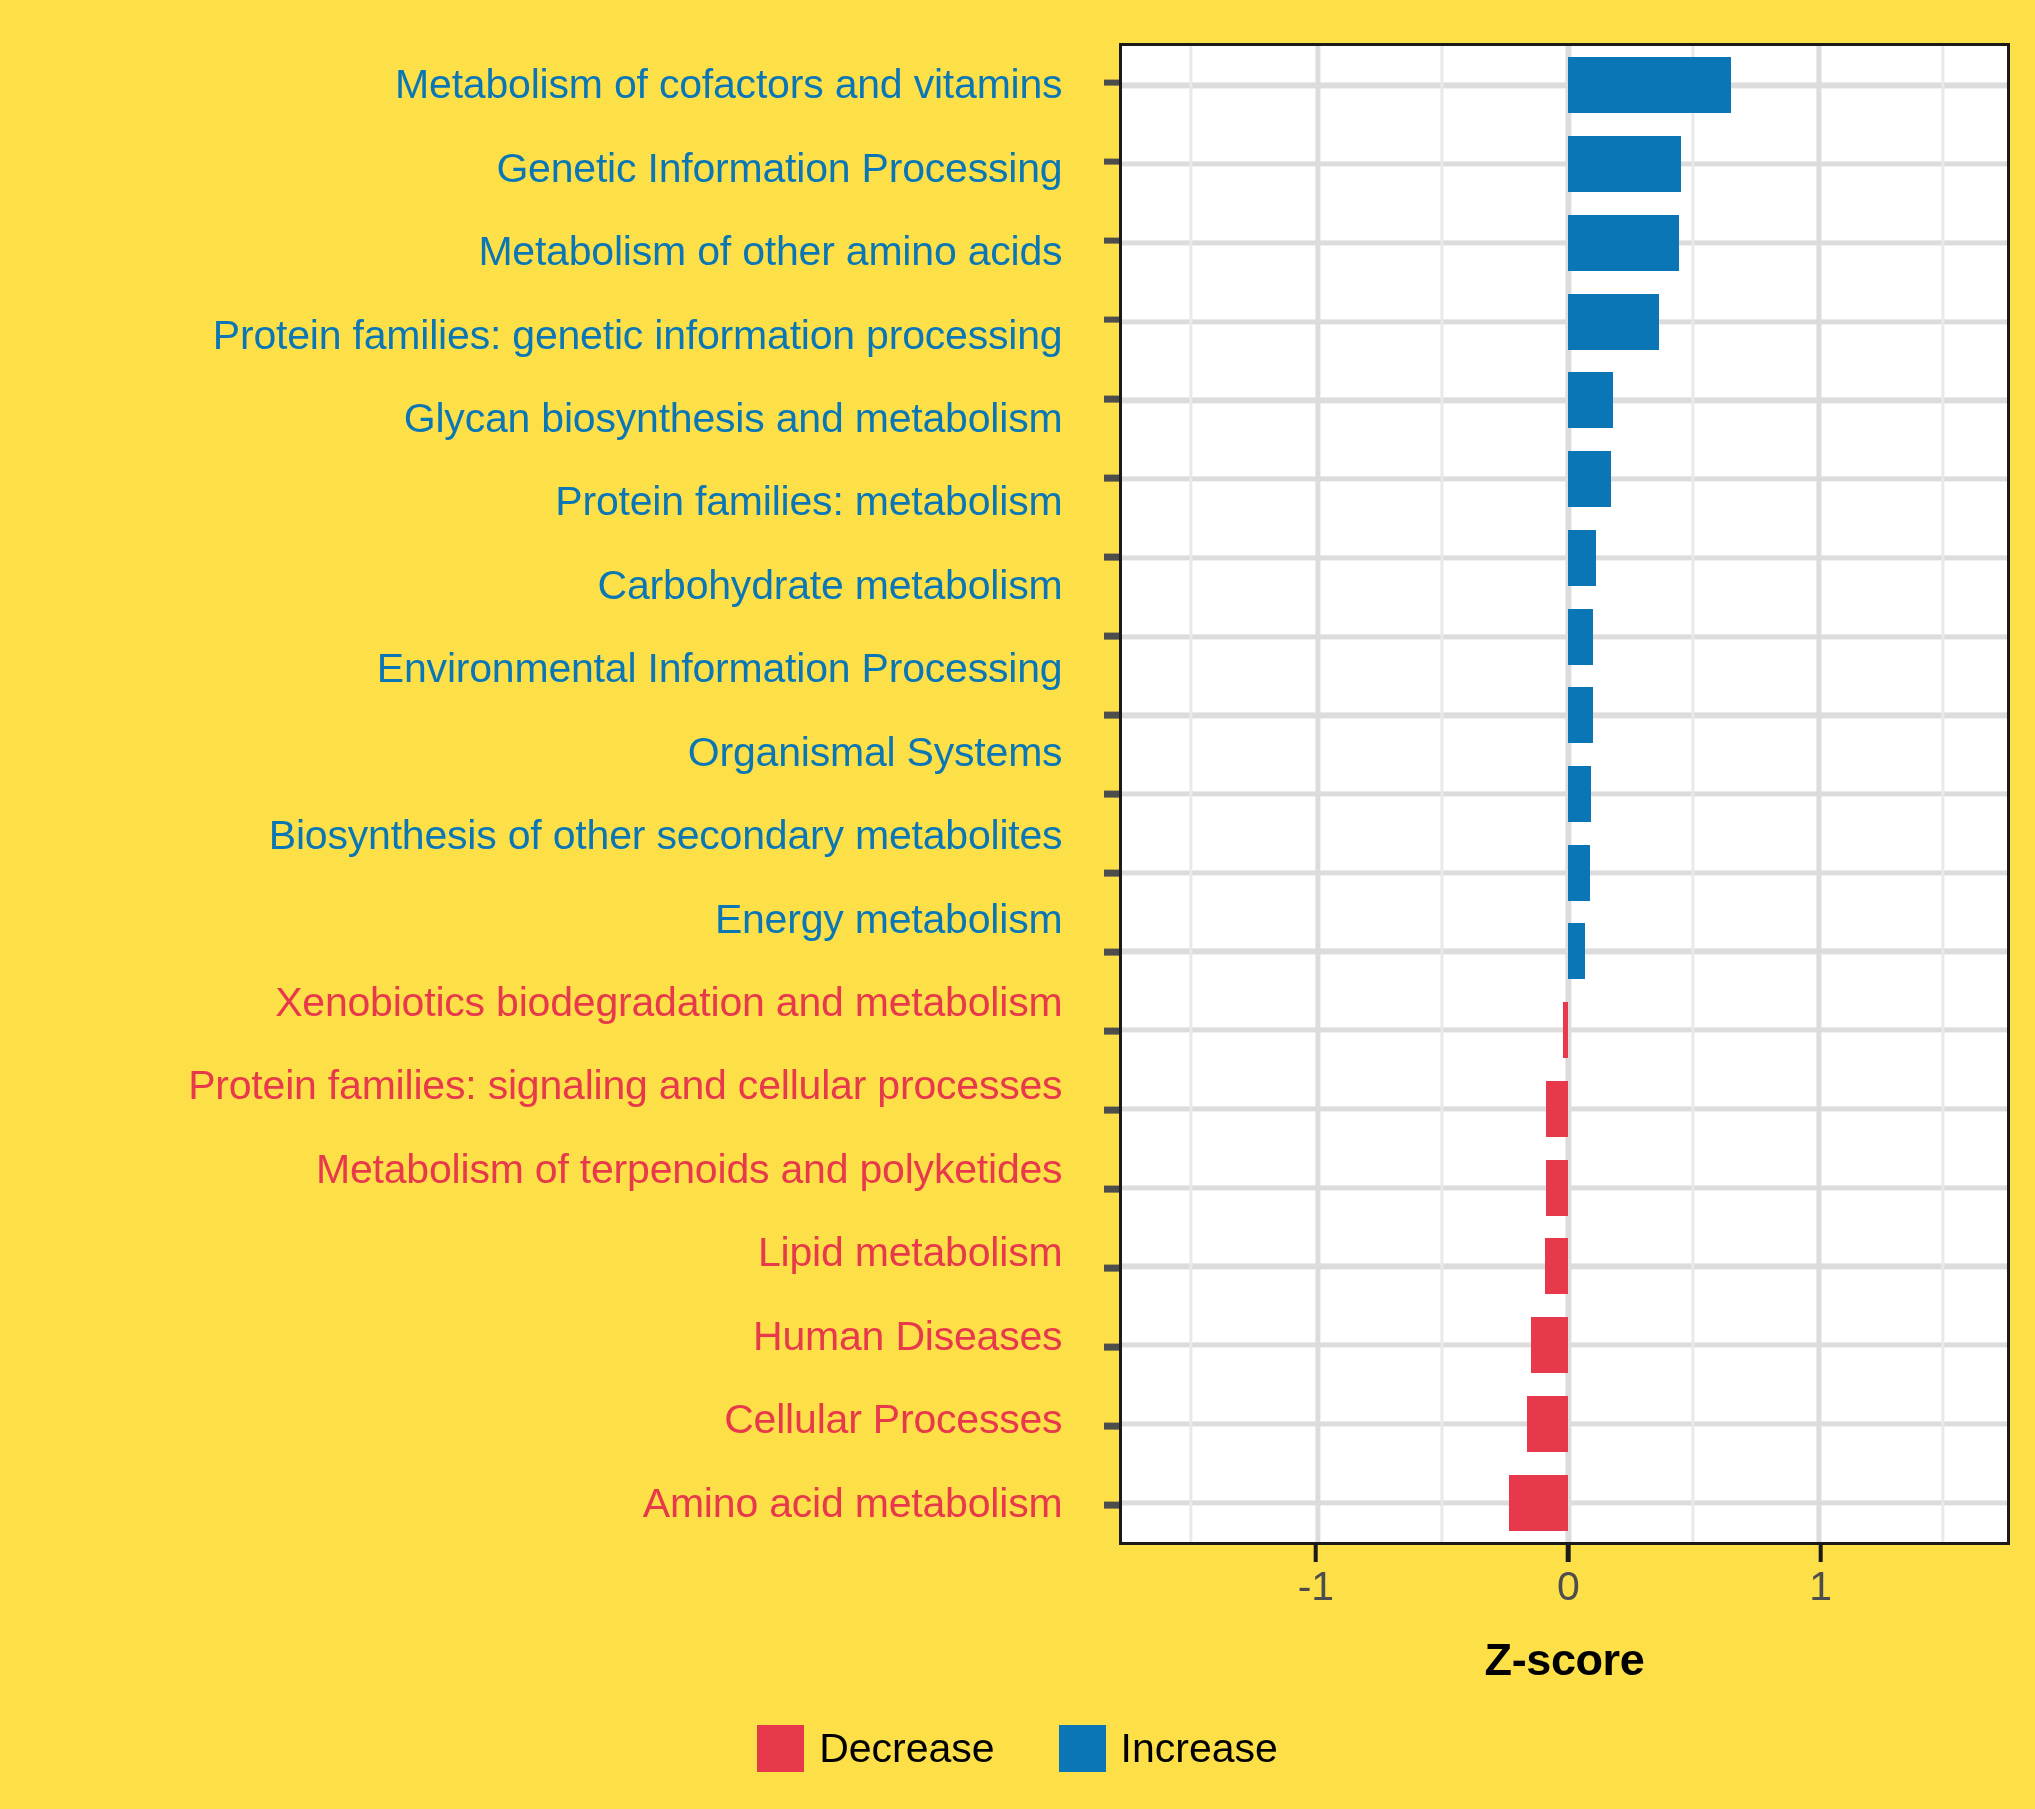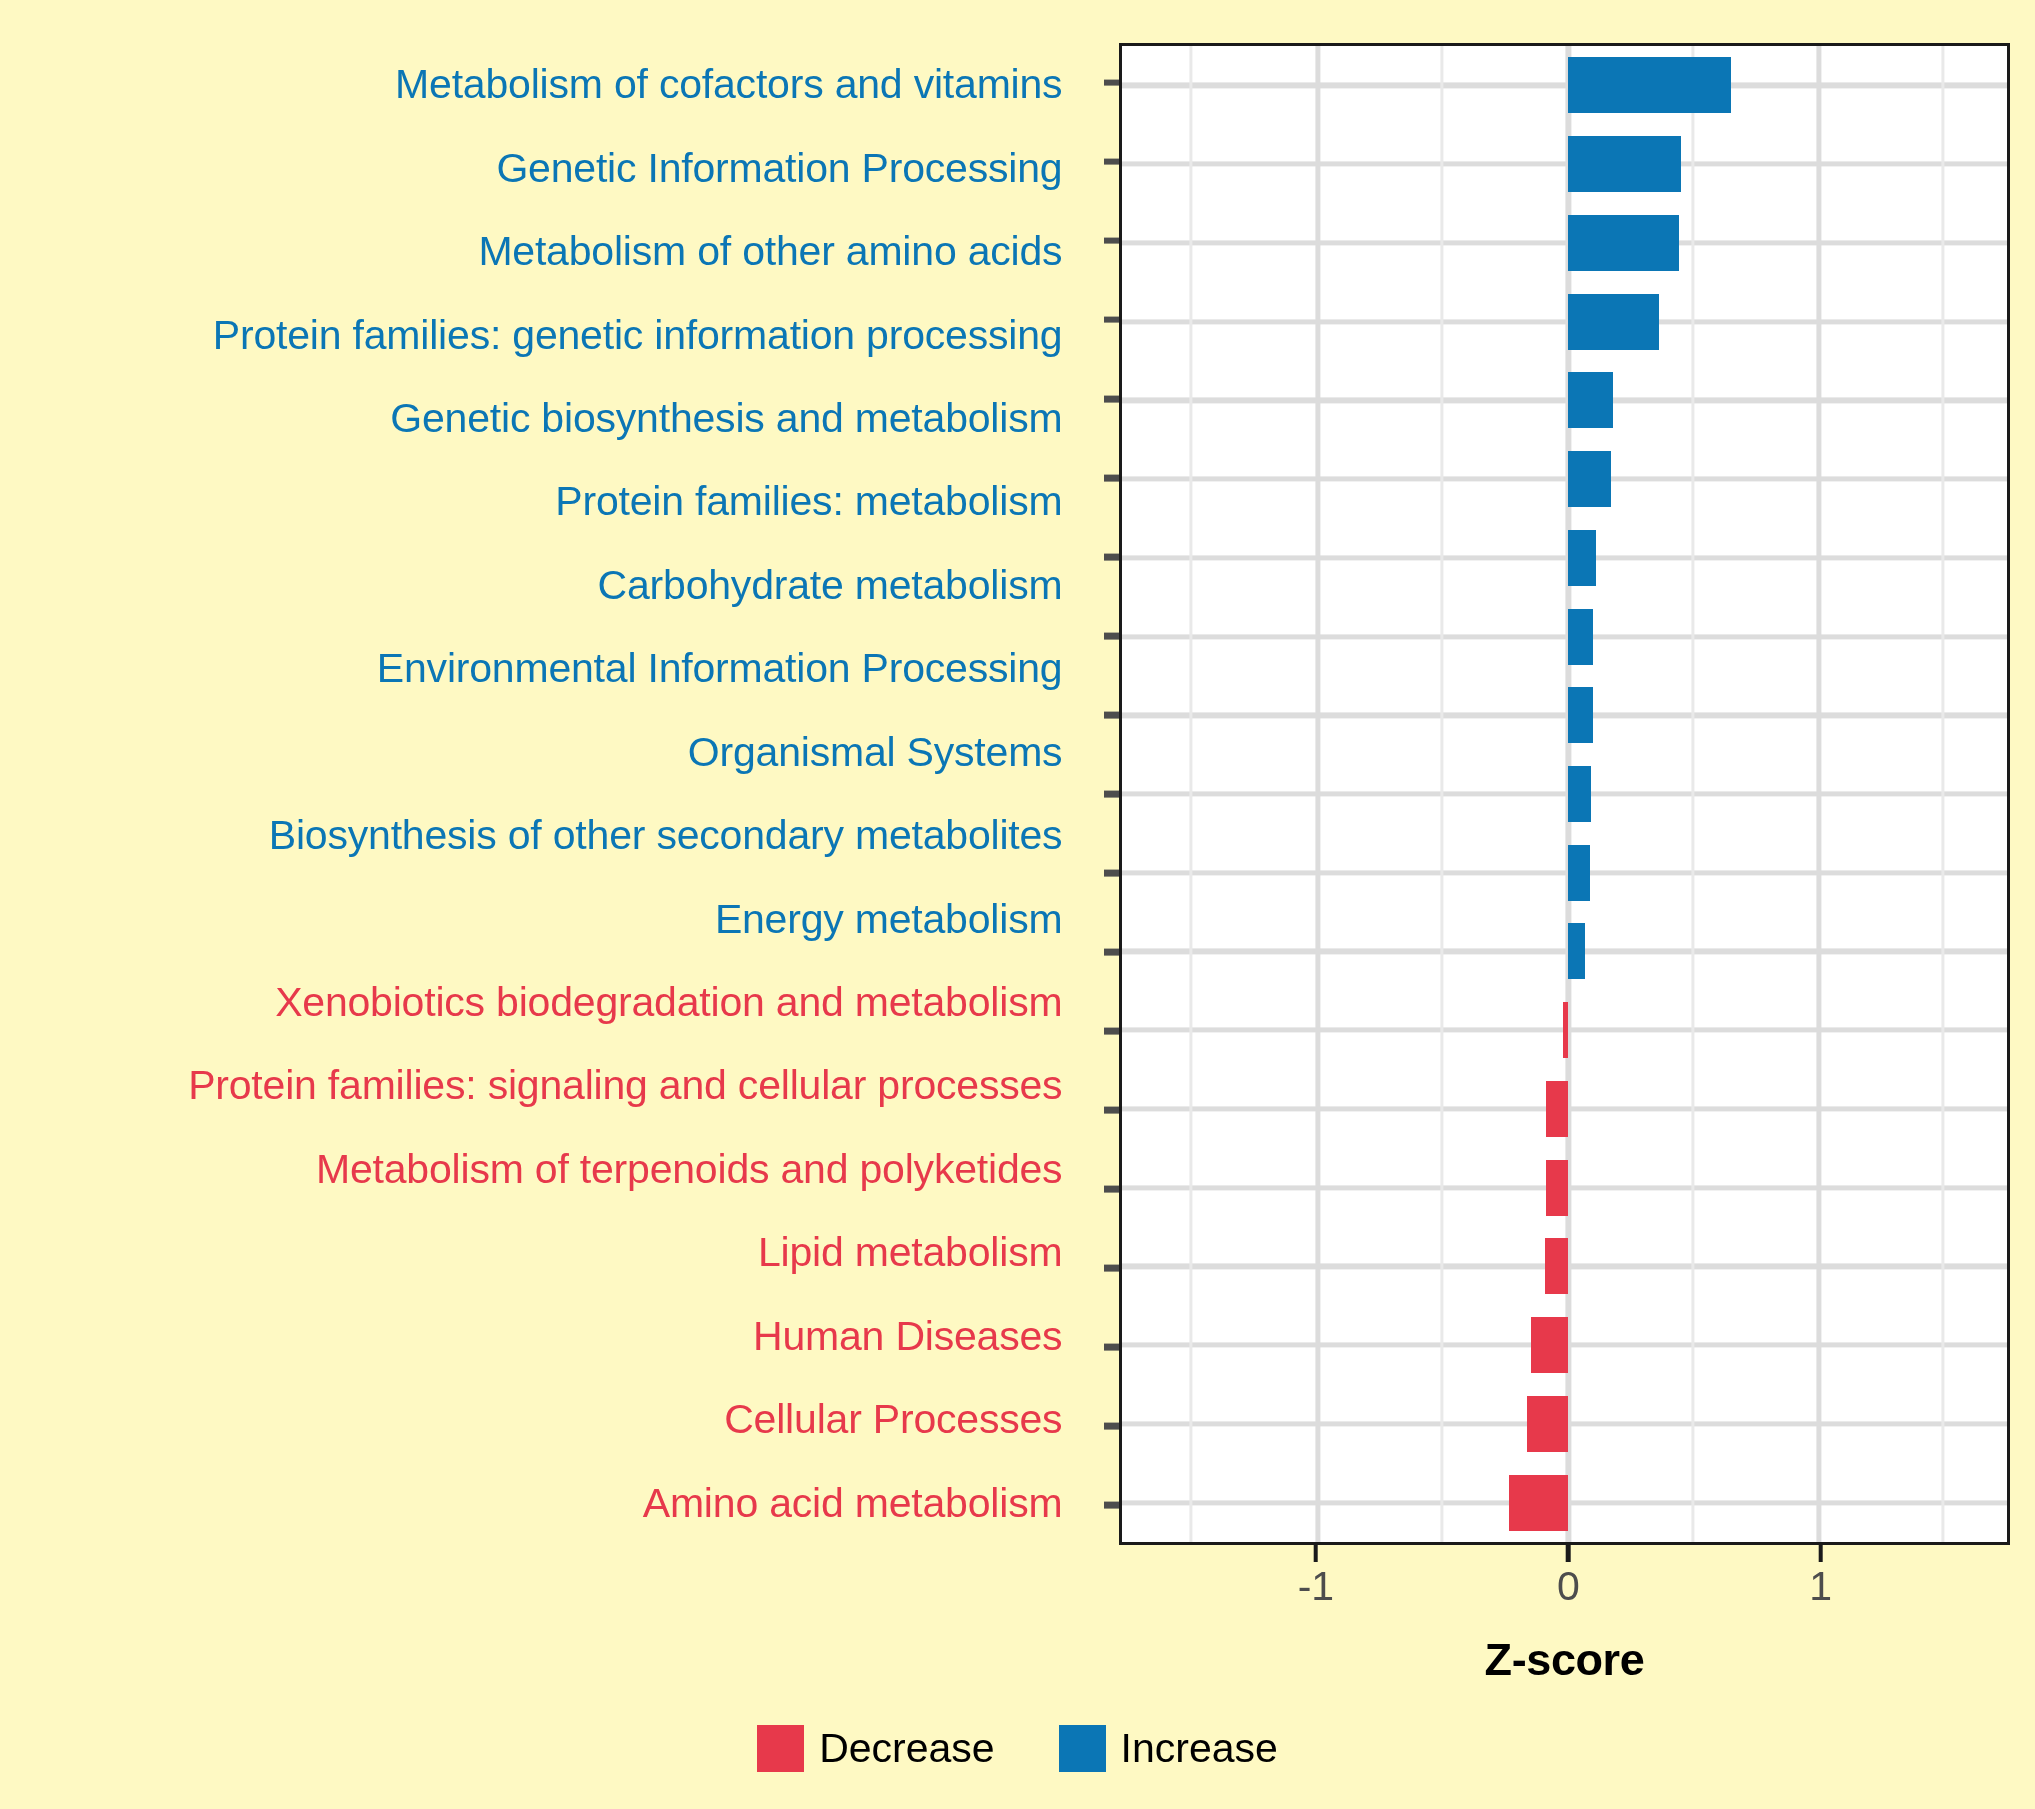--- a/index.html
+++ b/index.html
@@ -6,21 +6,21 @@
   html, body {
     width: 2035px; height: 1809px;
     background: #ffffff;
     font-family: "Liberation Sans", sans-serif;
     overflow: hidden;
   }
   #fig {
     position: relative;
     width: 2035px;
     height: 1809px;
-    background: #fef9c3;
+    background: #fde047;
   }
 
   
   #ylabels {
     position: absolute;
     left: 0px;
     top: 43px;
     width: 1073px;
     height: 1502px;
     display: flex;
@@ -199,21 +199,21 @@
       <div class="ylabel-row">
         <span class="ylabel-text up">Genetic Information Processing</span>
       </div>
       <div class="ylabel-row">
         <span class="ylabel-text up">Metabolism of other amino acids</span>
       </div>
       <div class="ylabel-row">
         <span class="ylabel-text up">Protein families: genetic information processing</span>
       </div>
       <div class="ylabel-row">
-        <span class="ylabel-text up">Genetic biosynthesis and metabolism</span>
+        <span class="ylabel-text up">Glycan biosynthesis and metabolism</span>
       </div>
       <div class="ylabel-row">
         <span class="ylabel-text up">Protein families: metabolism</span>
       </div>
       <div class="ylabel-row">
         <span class="ylabel-text up">Carbohydrate metabolism</span>
       </div>
       <div class="ylabel-row">
         <span class="ylabel-text up">Environmental Information Processing</span>
       </div>

